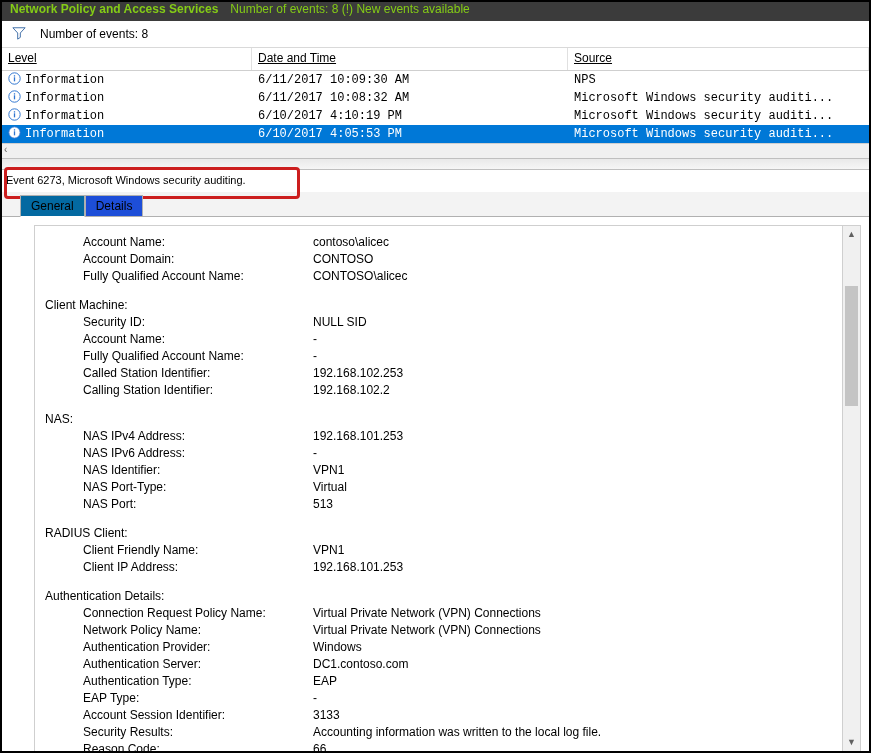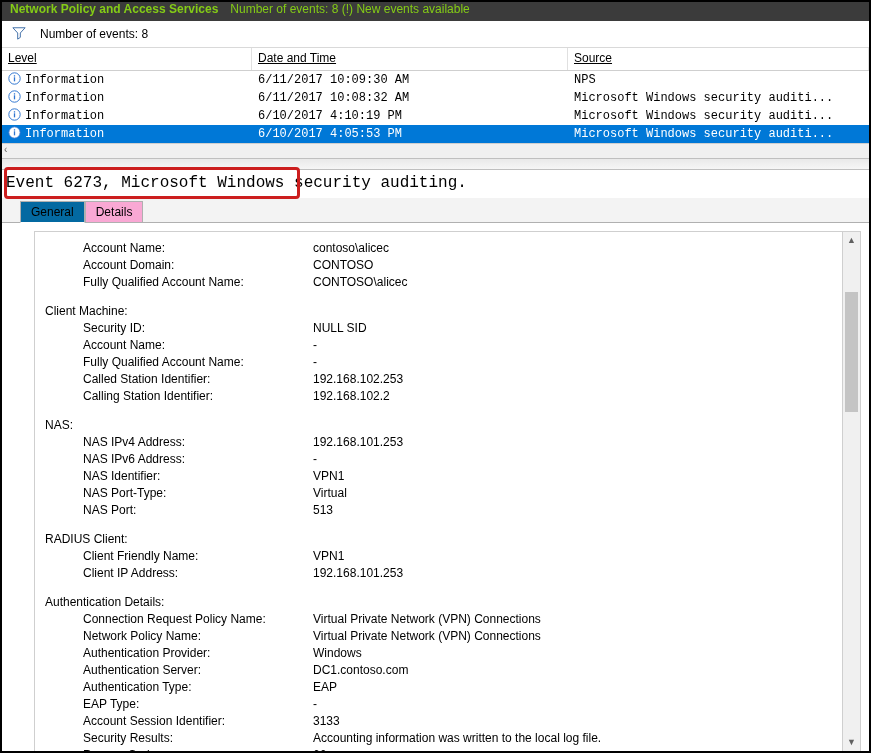--- a/index.html
+++ b/index.html
@@ -101,23 +101,22 @@
     color: #5f5f5f;
   }
   .divider {
     height: 10px;
     background: linear-gradient(#e9e9e9,#f6f6f6);
     border-top: 1px solid #bfbfbf;
     border-bottom: 1px solid #bfbfbf;
   }
   .event-title {
     padding: 4px 8px 6px 4px;
-    font-size: 16px;
+    font-size: 11px;
     position: relative;
-    font-family: Liberation Mono, monospace;
   }
   .red-box {
     position: absolute;
     top: -3px;
     left: 2px;
     width: 290px;
     height: 26px;
     border: 3px solid #cc1e1e;
     border-radius: 4px;
     pointer-events: none;
@@ -128,21 +127,21 @@
     padding-left: 18px;
     height: 24px;
     border-bottom: 1px solid #b0b0b0;
     background: #f3f3f3;
   }
   .tab {
     padding: 3px 10px;
     border: 1px solid #b0b0b0;
     border-bottom: none;
     margin-right: 0px;
-    background: #f9a8d4;
+    background: #1d4ed8;
     font-size: 12px;
     position: relative;
   }
   .tab.active {
     background: #0369a1;
     border-bottom: 1px solid #fff;
     margin-bottom: -1px;
   }
   .details-outer {
     flex: 1;

